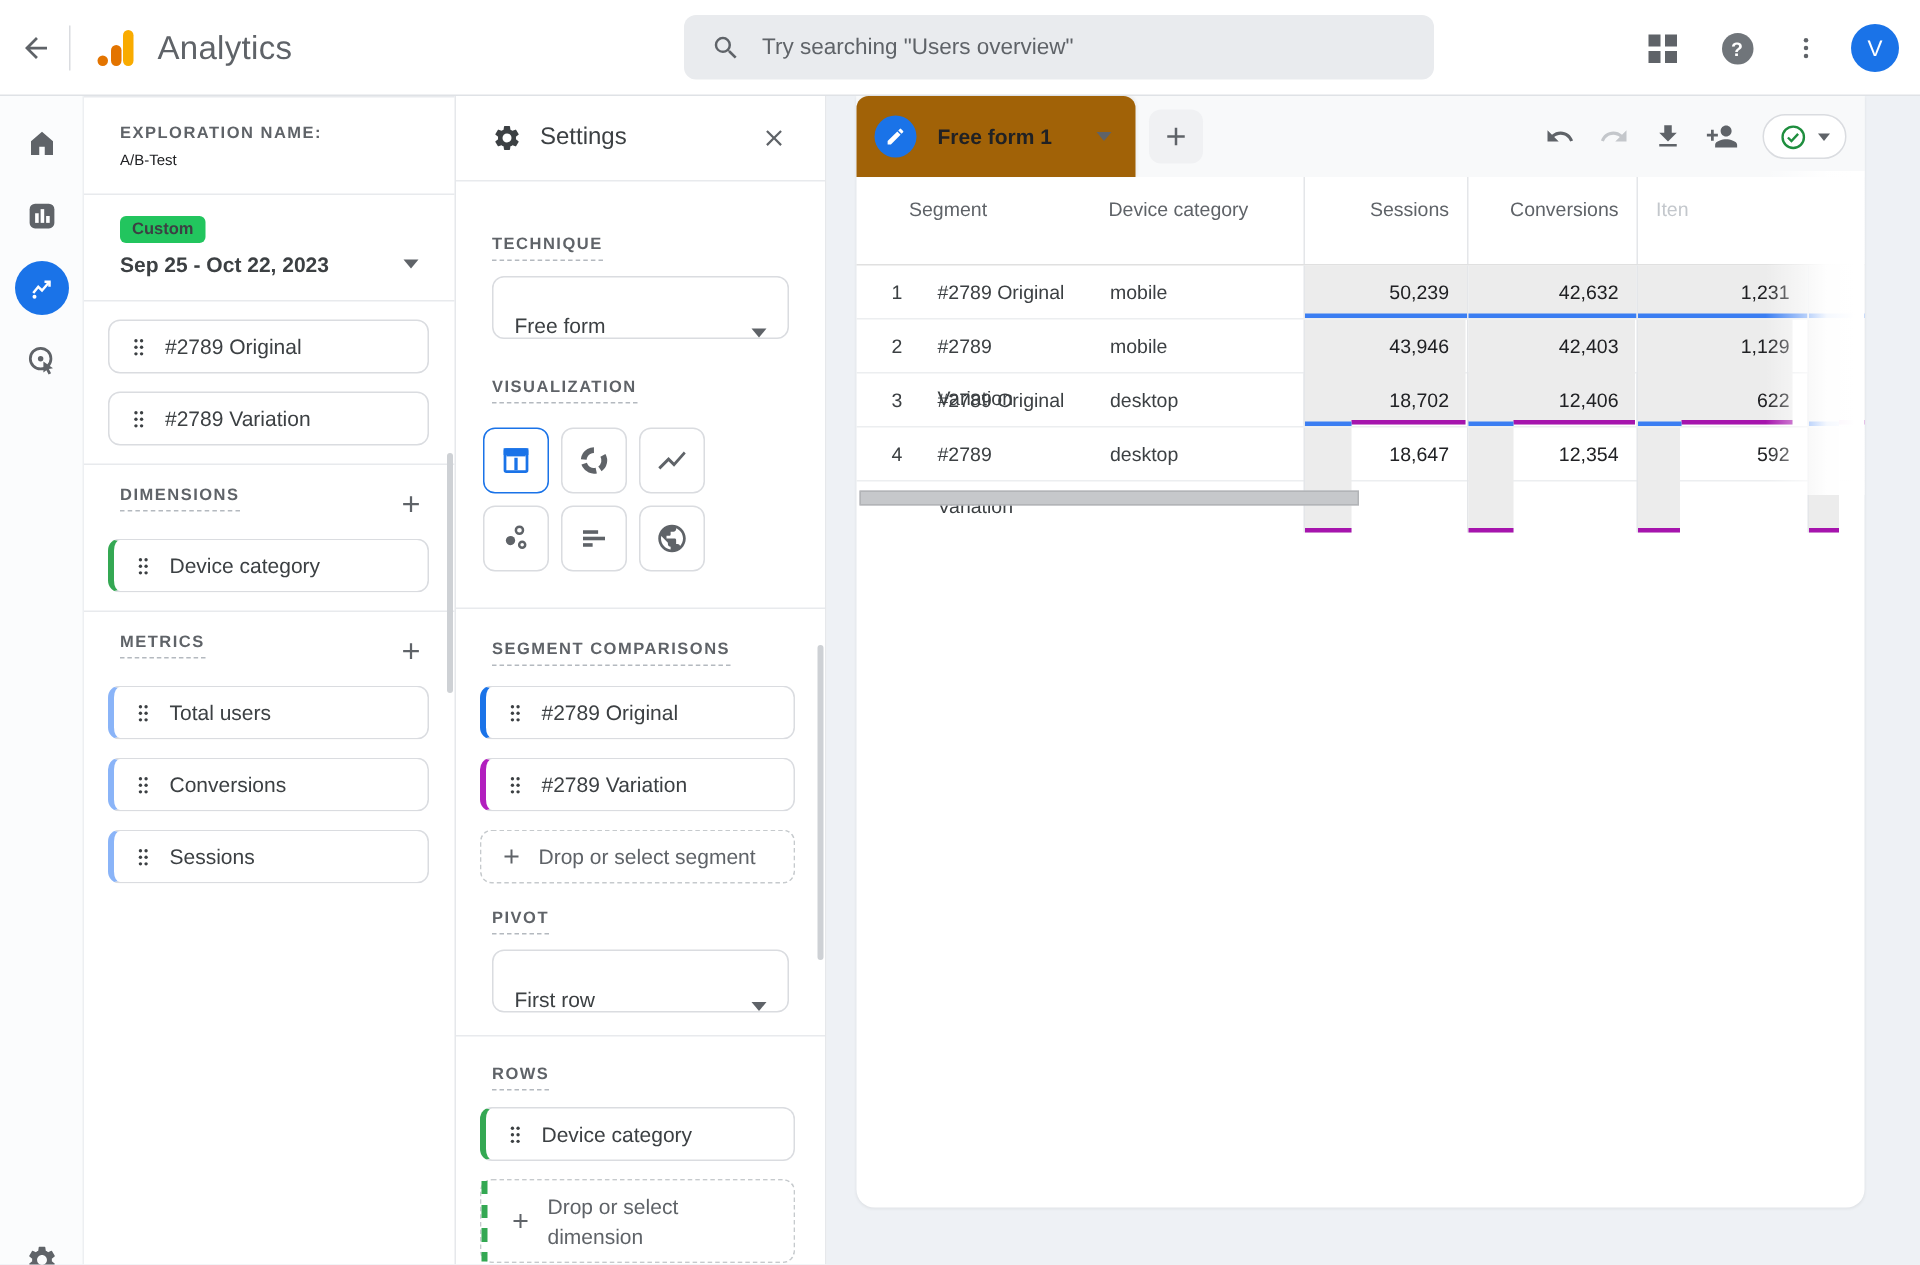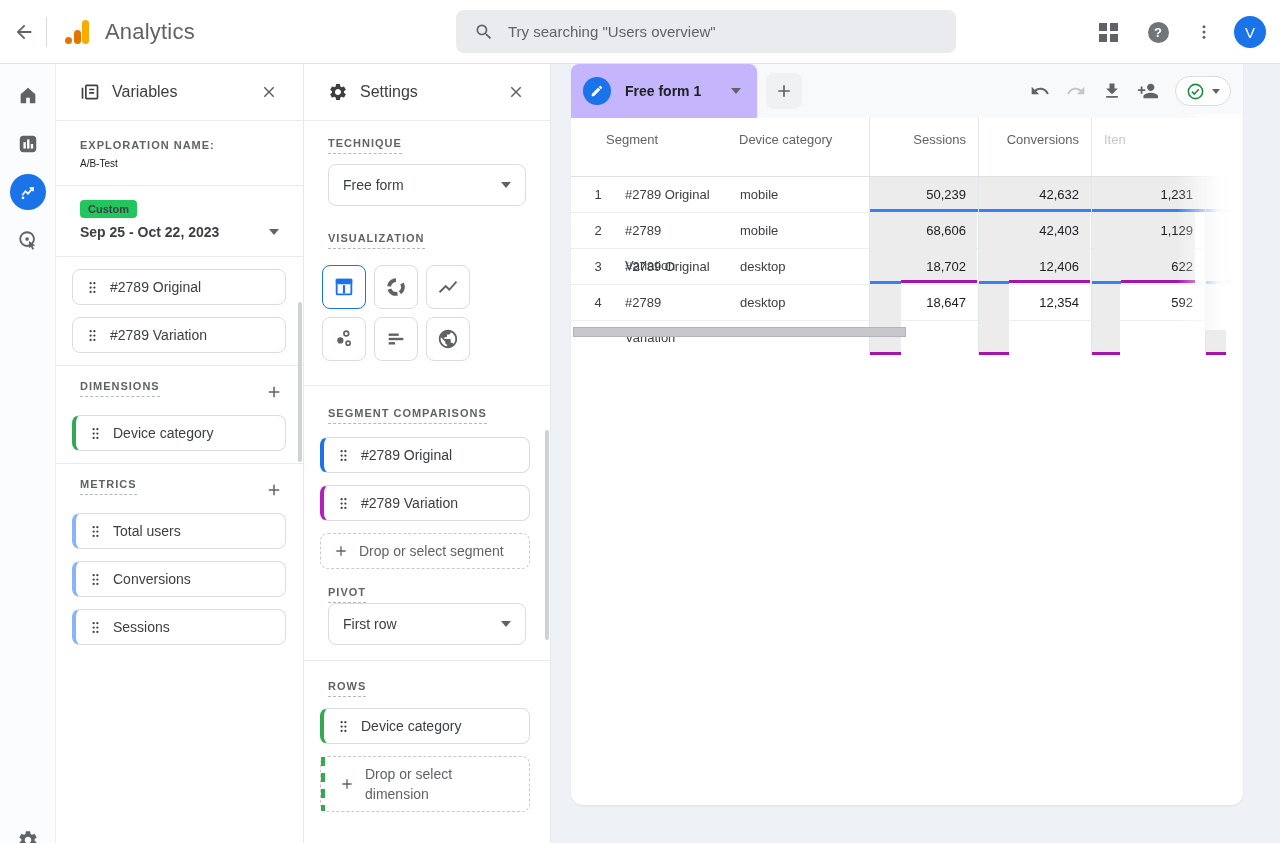--- a/index.html
+++ b/index.html
@@ -41,21 +41,21 @@
   .sec-label.dashed { display:inline-block; border-bottom:1px dashed #b4b9bf; padding-bottom:4px; }
   .sec-row { display:flex; align-items:flex-start; justify-content:space-between; padding:0 17px 0 24px; }
   .chip { background:#fff; border:1px solid #dadce0; border-radius:8px; height:36px; display:flex; align-items:center; padding-left:12px; font-size:14px; color:#3c4043; cursor:pointer; position:relative; overflow:hidden; }
   .chip .chip-label { margin-left:10px; }
   .chip.cl-blue { border-left:4px solid #8ab4f8; }
   .chip.cl-green { border-left:4px solid #34a853; }
   .chip.cl-solid { border-left-width:4px; border-left-style:solid; }
   .drop-chip { border:1px dashed #c6cacd; border-radius:8px; color:#5f6368; font-size:14px; display:flex; align-items:center; padding-left:12px; cursor:pointer; position:relative; }
   .drop-chip .chip-label { margin-left:10px; }
   .caret { width:0; height:0; border-left:5px solid transparent; border-right:5px solid transparent; border-top:6px solid #5f6368; }
-  .select-box { border:1px solid #dadce0; border-radius:8px; height:42px; display:flex; align-items:center; justify-content:space-between; padding:0 14px; font-size:14px; color:#3c4043; cursor:pointer; }
+  .select-box { border:1px solid #dadce0; border-radius:8px; height:42px; display:flex; align-items:flex-end; justify-content:space-between; padding:0 14px; font-size:14px; color:#3c4043; cursor:pointer; }
   .v-scroll-thumb { position:absolute; right:1px; width:4px; background:#ced1d5; border-radius:2px; }
 
   
   .variables { left:56px; width:248px; }
   .expl-name-label { font-size:11px; letter-spacing:1px; color:#5f6368; font-weight:bold; padding:18px 24px 0; }
   .expl-name { font-size:10px; color:#202124; padding:7px 24px 16px; }
   .date-badge { display:inline-block; background:#22c55e; border-radius:4px; font-size:11px; font-weight:bold; color:#3c4043; padding:3px 8px; margin:14px 0 0 24px; }
   .date-row { display:flex; align-items:center; justify-content:space-between; padding:6px 24px 16px; font-size:14px; color:#3c4043; cursor:pointer;font-weight:bold; }
   .chip-stack { padding:0 17px 0 16px; }
   .variables .chip { margin-bottom:12px; }
@@ -66,21 +66,21 @@
   .viz-grid { display:flex; flex-wrap:wrap; gap:8px; width:212px; padding:0 0 0 18px; margin-top:16px; }
   .viz-btn { width:44px; height:44px; border:1px solid #dadce0; border-radius:8px; display:flex; align-items:center; justify-content:center; cursor:pointer; background:#fff; }
   .viz-btn.active { border:1px solid #1a73e8; }
   .settings .chip, .settings .drop-chip { margin:0 20px 12px 16px; }
   .drop-dim { height:56px; }
   .dash-green { position:absolute; left:0; top:0; bottom:0; width:4px; background:repeating-linear-gradient(#34a853 0 9px, transparent 9px 16px); }
 
   
   .card { position:absolute; left:571px; top:64px; width:672px; height:741px; background:#fff; border-radius:0 0 12px 12px; z-index:5; box-shadow:0 1px 2px rgba(60,64,67,.08); }
   .tabstrip { position:absolute; left:0; top:0; width:672px; height:54px; background:#f8f9fa; border-radius:0; display:flex; align-items:center; }
-  .tab { width:186px; height:54px; background:#c4b5fd; border-radius:8px 8px 0 0; display:flex; align-items:center; padding-left:12px; cursor:pointer; box-shadow:1px -1px 2px rgba(60,64,67,.06); }
+  .tab { width:186px; height:54px; background:#a16207; border-radius:8px 8px 0 0; display:flex; align-items:center; padding-left:12px; cursor:pointer; box-shadow:1px -1px 2px rgba(60,64,67,.06); }
   .tab-pencil { width:28px; height:28px; border-radius:50%; background:#1a73e8; display:flex; align-items:center; justify-content:center; }
   .tab-label { font-size:14px; font-weight:bold; color:#202124; margin-left:14px; flex:1; }
   .tab .caret { margin-right:16px; }
   .add-tab { width:36px; height:36px; margin-left:9px; background:#f0f1f3; border-radius:8px; display:flex; align-items:center; justify-content:center; cursor:pointer; }
   .canvas-toolbar { position:absolute; right:12px; top:9px; display:flex; align-items:center; gap:6px; }
   .tool-btn { width:30px; height:36px; display:flex; align-items:center; justify-content:center; cursor:pointer; }
   .status-pill { width:56px; height:30px; border:1px solid #dadce0; border-radius:15px; display:flex; align-items:center; justify-content:center; gap:7px; cursor:pointer; margin-left:6px; background:#fff; }
   .status-pill .caret { border-left-width:4px; border-right-width:4px; border-top-width:5px; }
 
   
@@ -189,34 +189,20 @@
       </svg>
   </div>
   <div class="rail-item" style="top:752px">
     <svg width="22" height="22" viewBox="0 0 24 24">
         <path fill="#5f6368" d="M19.14 12.94c.04-.3.06-.61.06-.94s-.02-.64-.07-.94l2.03-1.58a.49.49 0 0 0 .12-.61l-1.92-3.32a.49.49 0 0 0-.59-.22l-2.39.96c-.5-.38-1.03-.7-1.62-.94l-.36-2.54a.484.484 0 0 0-.48-.41h-3.84c-.24 0-.43.17-.47.41l-.36 2.54c-.59.24-1.13.57-1.62.94l-2.39-.96a.466.466 0 0 0-.59.22L2.74 8.87c-.12.21-.08.47.12.61l2.03 1.58c-.05.3-.09.63-.09.94s.02.64.07.94l-2.03 1.58a.49.49 0 0 0-.12.61l1.92 3.32c.12.22.37.29.59.22l2.39-.96c.5.38 1.03.7 1.62.94l.36 2.54c.05.24.24.41.48.41h3.84c.24 0 .44-.17.47-.41l.36-2.54c.59-.24 1.13-.56 1.62-.94l2.39.96c.22.08.47 0 .59-.22l1.92-3.32c.12-.22.07-.47-.12-.61l-2.01-1.58zM12 15.6A3.61 3.61 0 0 1 8.4 12c0-1.98 1.62-3.6 3.6-3.6s3.6 1.62 3.6 3.6-1.62 3.6-3.6 3.6z"></path>
       </svg>
   </div>
 </div>
 
 <div class="panel variables">
-  <div class="panel-head">
-    <svg width="20" height="20" viewBox="0 0 24 24">
-        <g fill="none" stroke="#3c4043" stroke-width="2">
-          <rect x="7" y="4" width="14" height="16" rx="1"></rect>
-          <path d="M11 9h6M11 13h6M3 7v13"></path>
-        </g>
-      </svg>
-    <div class="panel-title">Variables</div>
-    <div class="icon-btn">
-      <svg width="18" height="18" viewBox="0 0 24 24">
-          <path fill="#5f6368" d="M19 6.41 17.59 5 12 10.59 6.41 5 5 6.41 10.59 12 5 17.59 6.41 19 12 13.41 17.59 19 19 17.59 13.41 12z"></path>
-        </svg>
-    </div>
-  </div>
   <div class="hr"></div>
 
   <div class="expl-name-label">EXPLORATION NAME:</div>
   <div class="expl-name">A/B-Test</div>
   <div class="hr"></div>
 
   <div class="date-badge">Custom</div>
   <div class="date-row">
     <span>Sep 25 - Oct 22, 2023</span>
     <span class="caret"></span>
@@ -337,21 +323,21 @@
       </svg>
     <div class="panel-title">Settings</div>
     <div class="icon-btn">
       <svg width="18" height="18" viewBox="0 0 24 24">
           <path fill="#5f6368" d="M19 6.41 17.59 5 12 10.59 6.41 5 5 6.41 10.59 12 5 17.59 6.41 19 12 13.41 17.59 19 19 17.59 13.41 12z"></path>
         </svg>
     </div>
   </div>
   <div class="hr"></div>
 
-  <div class="inner" style="margin-top:12px">
+  <div class="inner" style="margin-top:32px">
     <span class="sec-label dashed">TECHNIQUE</span>
   </div>
   <div class="inner" style="margin-top:10px">
     <div class="select-box">
       <span>Free form</span>
       <span class="caret"></span>
     </div>
   </div>
 
   <div class="inner" style="margin-top:22px">
@@ -437,21 +423,21 @@
       <svg width="16" height="16" viewBox="0 0 24 24">
           <path fill="#5f6368" d="M19 13h-6v6h-2v-6H5v-2h6V5h2v6h6v2z"></path>
         </svg>
       <span class="chip-label">Drop or select segment</span>
     </div>
   </div>
 
   <div class="inner" style="margin-top:13px">
     <span class="sec-label dashed">PIVOT</span>
   </div>
-  <div class="inner" style="">
+  <div class="inner" style="margin-top:10px">
     <div class="select-box">
       <span>First row</span>
       <span class="caret"></span>
     </div>
   </div>
   <div class="hr" style="margin-top:15px"></div>
 
   <div class="inner" style="margin-top:15px">
     <span class="sec-label dashed">ROWS</span>
   </div>
@@ -551,21 +537,21 @@
       <div class="td td-metric vline"><span class="cellbar" style="width: 100%; border-bottom-color: rgb(59, 126, 242);"></span><span class="cellval">1,231</span></div>
       <div class="td td-metric vline">
           <span class="cellbar" style="width: 100%; border-bottom-color: rgb(59, 126, 242);"></span>
         </div>
     </div>
 
     <div class="trow">
       <div class="td td-rownum">2</div>
       <div class="td">#2789 Variation</div>
       <div class="td td-dev">mobile</div>
-      <div class="td td-metric vline"><span class="cellbar" style="width: 99%; border-bottom-color: rgb(166, 20, 173);"></span><span class="cellval">68,606</span></div>
+      <div class="td td-metric vline"><span class="cellbar" style="width: 99%; border-bottom-color: rgb(166, 20, 173);"></span><span class="cellval">43,946</span></div>
       <div class="td td-metric vline"><span class="cellbar" style="width: 99%; border-bottom-color: rgb(166, 20, 173);"></span><span class="cellval">42,403</span></div>
       <div class="td td-metric vline"><span class="cellbar" style="width: 91%; border-bottom-color: rgb(166, 20, 173);"></span><span class="cellval">1,129</span></div>
       <div class="td td-metric vline">
           <span class="cellbar" style="width: 100%; border-bottom-color: rgb(166, 20, 173);"></span>
         </div>
     </div>
 
     <div class="trow">
       <div class="td td-rownum">3</div>
       <div class="td">#2789 Original</div>

